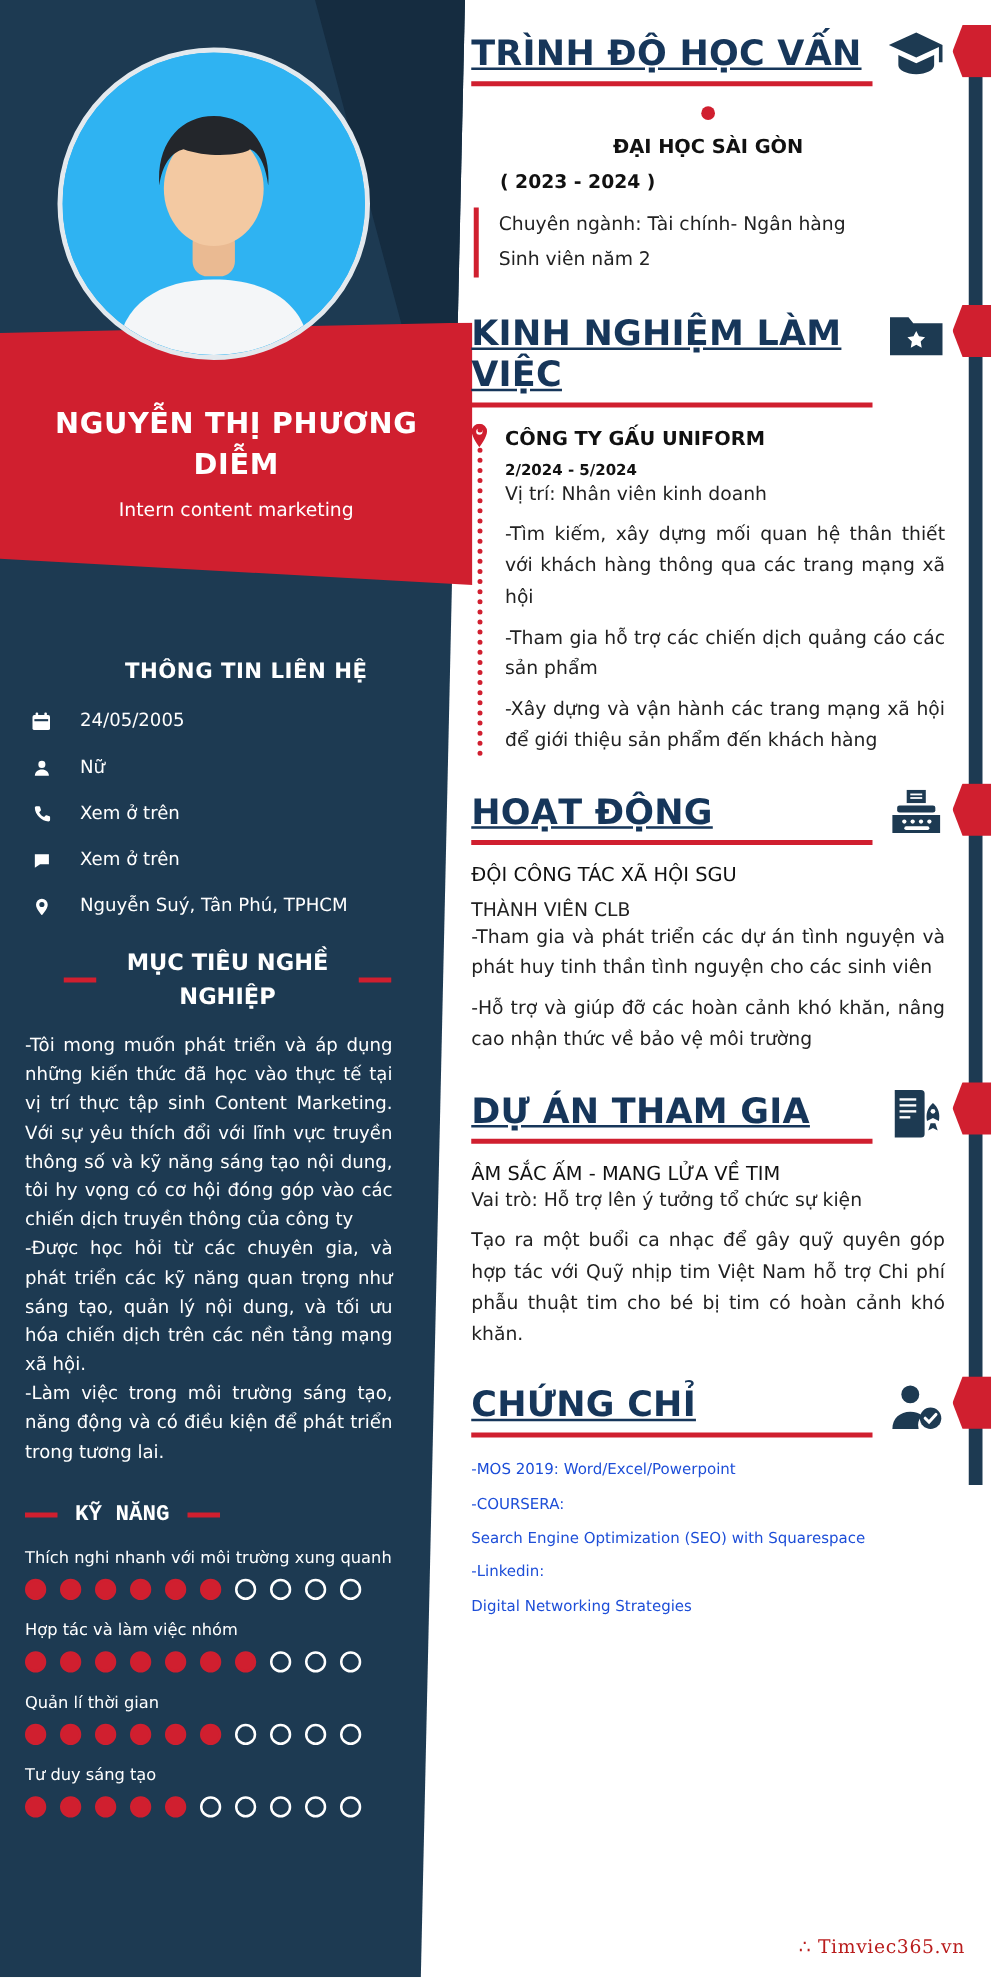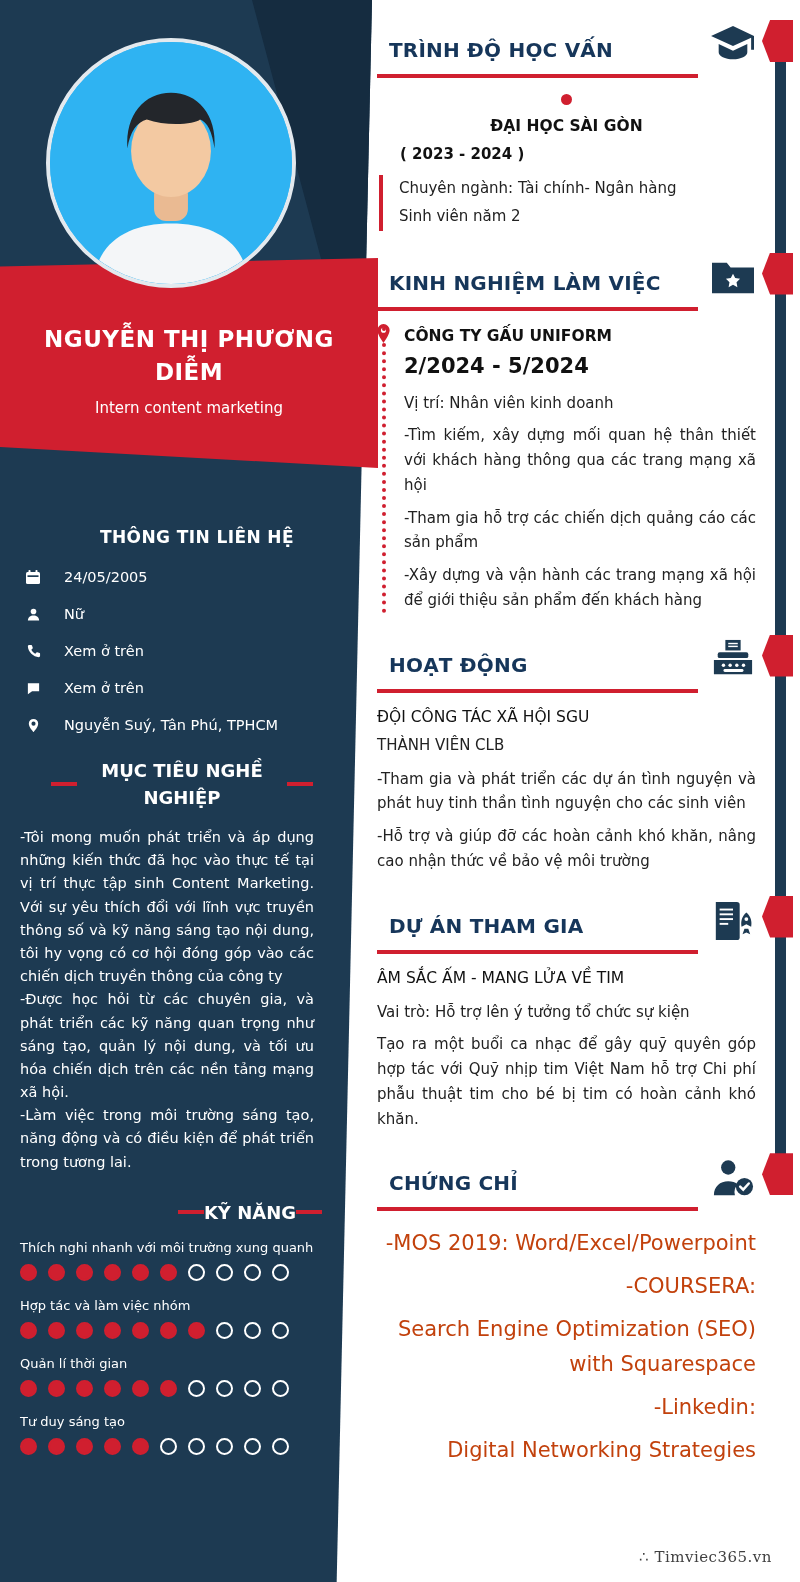--- a/index.html
+++ b/index.html
@@ -45,64 +45,64 @@
   .contact-list { list-style: none; margin: 22px 0 0; padding: 0 46px 0 24px; }
   .contact-list li { display: flex; align-items: center; gap: 22px; margin-bottom: 21px; font-size: 14.5px; }
   .cicon { flex: 0 0 18px; display: inline-flex; justify-content: center; }
 
   .obj-heading { margin-top: 24px; display: flex; align-items: center; justify-content: center; gap: 12px; padding: 0 14px 0 6px; }
   .obj-heading .txt { width: 186px; text-align: center; font-size: 18px; font-weight: bold; line-height: 1.5; }
   .obj-text { margin-top: 15px; padding: 0 58px 0 20px; font-size: 14.5px; line-height: 1.6; text-align: justify; }
   .obj-text p { margin: 0; }
 
   .skills { margin-top: 28px; padding: 0 50px 0 20px; }
-  .skills-heading { display: flex; align-items: center; justify-content: flex-end; font-size: 18px; font-weight: bold; }
+  .skills-heading { display: flex; align-items: center; justify-content: flex-start; gap: 14px; font-size: 18px; font-weight: bold; font-family: Liberation Mono, monospace; }
   .skill { margin-top: 17px; }
   .skill .lbl { font-size: 13px; margin-bottom: 9px; }
   .dots { display: flex; gap: 11px; }
   .dot { width: 17px; height: 17px; border-radius: 50%; border: 2px solid #fff; background: transparent; }
   .dot.filled { background: #d01f2f; border-color: #d01f2f; }
 
   
   .main { position: absolute; left: 377px; top: 0; width: 379px; padding-top: 24px; z-index: 3; }
   .sec { margin-bottom: 26px; }
   .sec-head { display: flex; align-items: flex-start; position: relative; }
   .tw { flex: 1; padding-top: 2px; }
-  .sec-head h2 { margin: 12px; font-size: 20px; color: #16365a; letter-spacing: .2px; }
+  .sec-head h2 { margin: 0; font-size: 28px; color: #16365a; letter-spacing: .2px; text-decoration: underline; }
   .rule { height: 4px; background: #d01f2f; margin-top: 6px; }
   .sec-icon { width: 46px; height: 44px; margin-left: 12px; flex: 0 0 auto; color: #1d3a52; }
   .ribbon {
     position: absolute; right: -37px; top: -4px; width: 31px; height: 42px;
     background: #d01f2f; clip-path: polygon(26% 0, 100% 0, 100% 100%, 26% 100%, 0 50%);
   }
   .edge-strip { position: absolute; right: 14px; top: 58px; width: 11px; height: 1130px; background: #1d3a52; z-index: 1; }
 
   .edu { margin-top: 16px; }
   .school-row { display: flex; align-items: center; gap: 12px; font-weight: bold; font-size: 15.5px; color: #111; flex-direction: column; }
   .bullet { width: 11px; height: 11px; border-radius: 50%; background: #d01f2f; flex: 0 0 auto; }
   .period { margin: 10px 0 12px 23px; font-weight: bold; font-size: 15px; color: #111; }
   .edu-details { border-left: 4px solid #d01f2f; margin-left: 2px; padding-left: 16px; font-size: 15px; line-height: 1.85; color: #222; }
   .edu-details p { margin: 0; }
 
   .timeline { margin: 16px 0 0 5px; border-left: 4px dotted #d01f2f; padding-left: 18px; position: relative; }
   .pin { position: absolute; left: -11px; top: -3px; }
   .company { font-weight: bold; font-size: 15.5px; color: #111; }
-  .period2 { font-weight: bold; margin-top: 9px; font-size: 21px; color: #111; }
+  .period2 { font-weight: bold; margin-top: 9px; font-size: 12px; color: #111; }
   .body p { margin: 8px 0 0; font-size: 15px; line-height: 1.65; text-align: justify; color: #222; }
-  .body p:first-child { margin-top: 13px; }
+  .body p:first-child { margin-top: 0; }
 
   .block { margin-top: 15px; }
   .org { font-weight: normal; font-size: 15.5px; color: #111; }
   .role { margin-top: 10px; font-size: 15px; color: #222; }
-  .certs p { margin: 7px 0 0; font-size: 21px; line-height: 1.7; color: #c2410c; text-align: right; }
+  .certs p { margin: 7px 0 0; font-size: 12px; line-height: 1.7; color: #1d4ed8; text-align: left; }
 
   .footer {
     position: absolute; right: 28px; bottom: 16px; z-index: 4;
     font-family: "DejaVu Serif", "Liberation Serif", serif;
-    font-size: 15px; color: #404040; letter-spacing: .5px;
+    font-size: 15px; color: #b91c1c; letter-spacing: .5px;
   }
 </style>
 </head>
 <body>
 
 <div class="page">
 
   <div class="edge-strip"></div>
 
   <aside class="sidebar">

